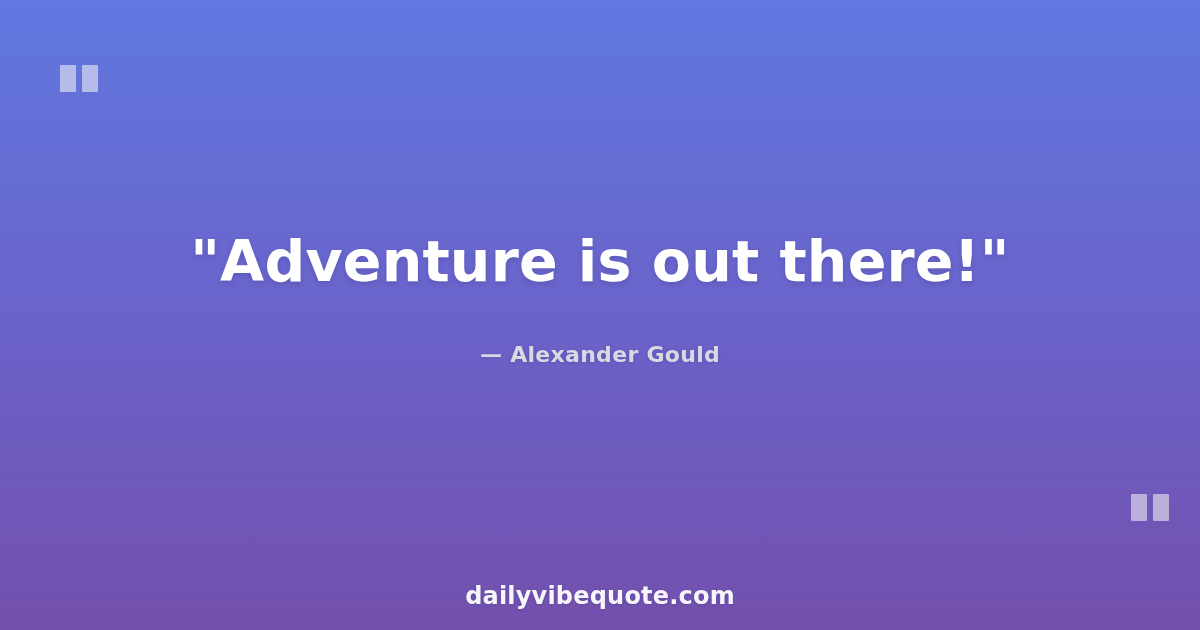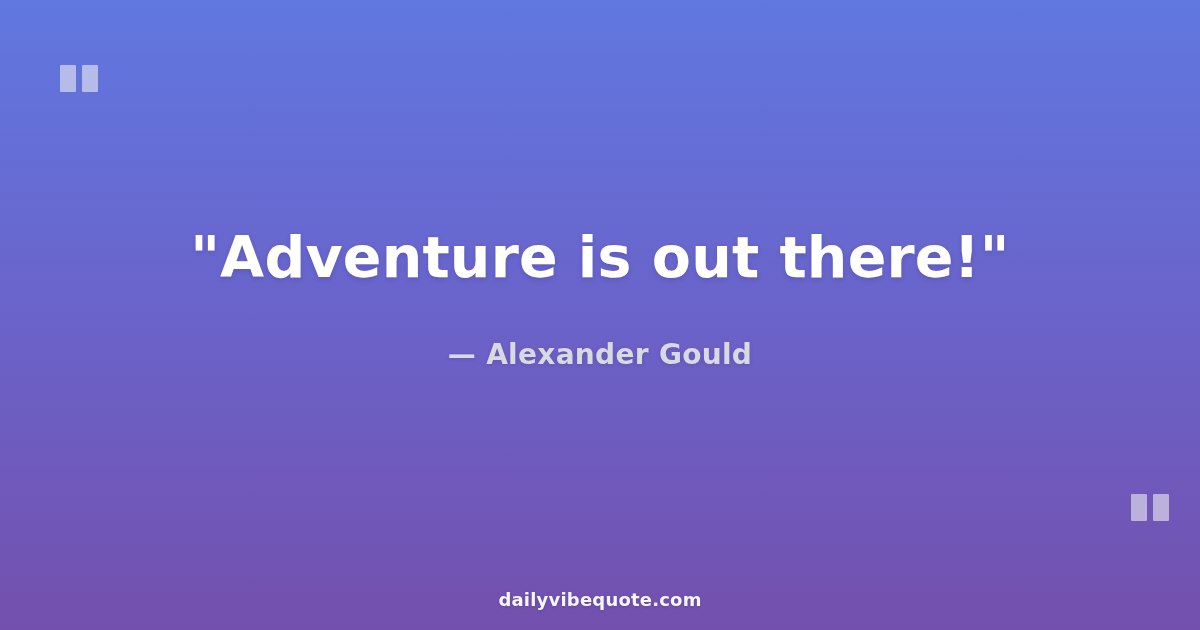--- a/index.html
+++ b/index.html
@@ -69,40 +69,40 @@
     font-weight: 700;
     color: #ffffff;
     letter-spacing: 0.2px;
     text-shadow: 0 2px 5px rgba(40, 30, 90, 0.18);
     white-space: nowrap;
   }
 
   .attribution {
     margin: 0;
     margin-top: 48px;
-    font-size: 28px;
+    font-size: 22px;
     line-height: 1.2;
     font-weight: 700;
     color: #d9d9e2;
     letter-spacing: 0.3px;
     text-shadow: 0 1px 4px rgba(40, 30, 90, 0.15);
     white-space: nowrap;
   }
 
   
   .site-footer {
     position: absolute;
     left: 0;
     right: 0;
     bottom: 20px;
     z-index: 2;
     text-align: center;
   }
   .site-footer .site-name {
-    font-size: 18px;
+    font-size: 24px;
     font-weight: 700;
     color: #f6f5fa;
     letter-spacing: 0.2px;
     text-shadow: 0 1px 3px rgba(40, 30, 90, 0.2);
   }
 </style>
 </head>
 <body>
 
 <div class="quote-card">

